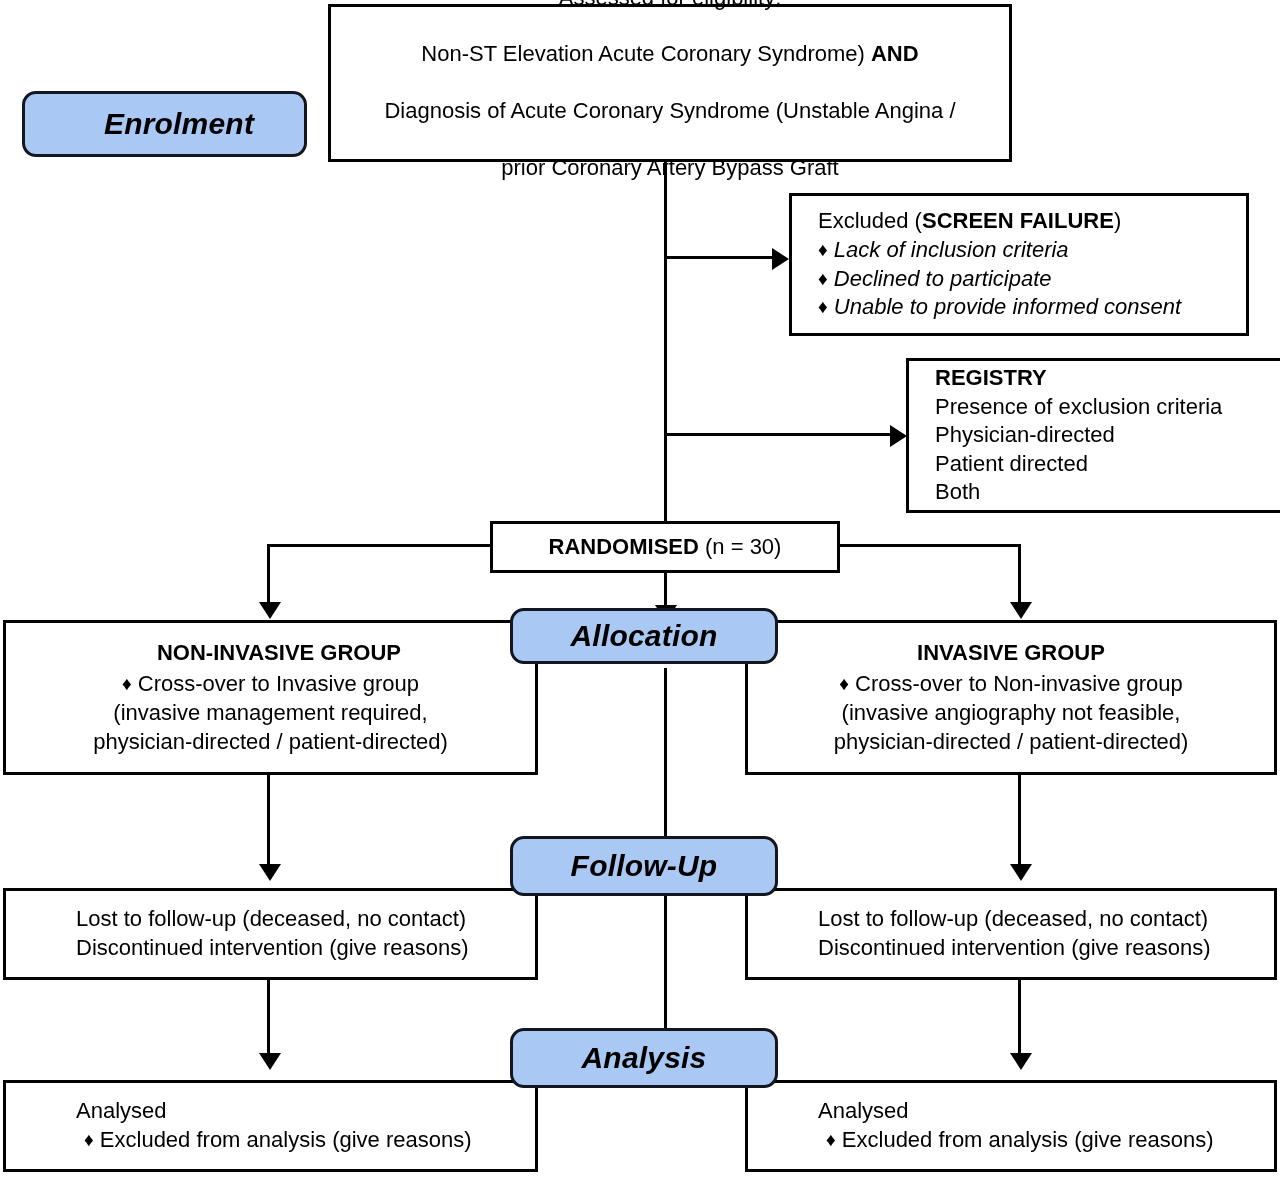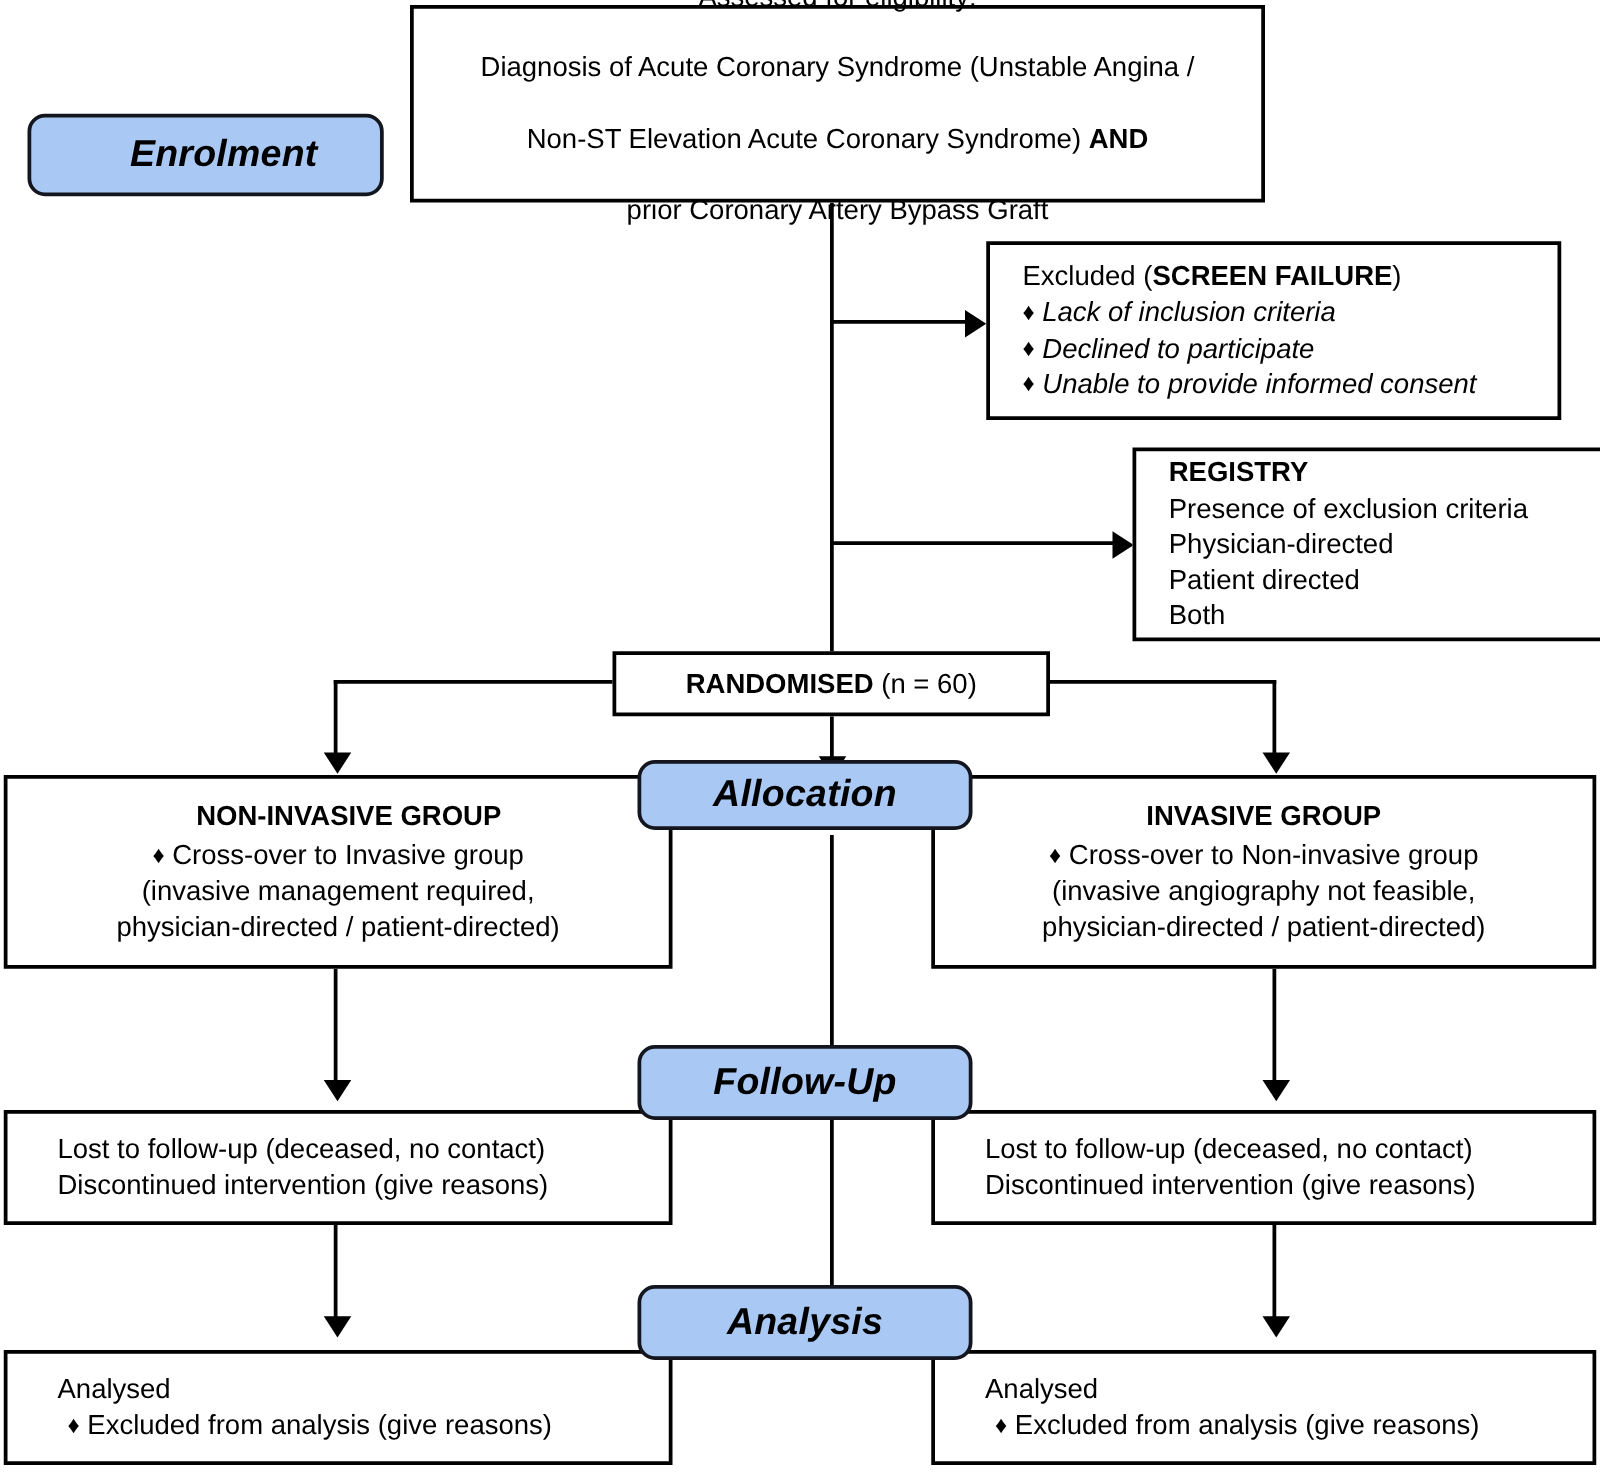--- a/index.html
+++ b/index.html
@@ -30,21 +30,21 @@
     flex-direction: column;
     justify-content: center;
     font-size: 22px;
     line-height: 1.30;
     z-index: 3;
   }
   .box.center { align-items: center; text-align: center; }
   .box.left   { align-items: flex-start; text-align: left; }
 
   .pad-l { padding-left: 26px; }
-  .pad-l2 { padding-left: 10px; }
+  .pad-l2 { padding-left: 40px; }
 
   .line { display: block; white-space: nowrap; }
   .b { font-weight: bold; }
 
   .bullet-line {
     display: block;
     white-space: nowrap;
     font-style: italic;
   }
   .dia { font-size: 19px; vertical-align: 1px; }
@@ -96,22 +96,22 @@
 <body>
 
 <div id="diagram">
 
   <div class="badge" style="left:22px; top:91px; width:285px; height:66px;padding-left:29px;">
     <span>Enrolment</span>
   </div>
 
   <div class="box center" style="left:328px; top:4px; width:684px; height:158px;gap:28px;">
     <span class="line">Assessed for eligibility:</span>
+    <span class="line"><span>Non-ST Elevation Acute Coronary Syndrome) </span><span class="b">AND</span></span>
     <span class="line">Diagnosis of Acute Coronary Syndrome (Unstable Angina /</span>
-    <span class="line"><span>Non-ST Elevation Acute Coronary Syndrome) </span><span class="b">AND</span></span>
     <span class="line">prior Coronary Artery Bypass Graft</span>
   </div>
 
   <div class="vline" style="left:664px; top:162px; height:370px;"></div>
 
   <div class="hline" style="left:664px; top:256px; width:110px;"></div>
   <div class="arrow-right" style="left:772px; top:248px;"></div>
 
   <div class="hline" style="left:664px; top:433px; width:228px;"></div>
   <div class="arrow-right" style="left:890px; top:425px;"></div>
@@ -125,21 +125,21 @@
 
   <div class="box left pad-l" style="left:906px; top:358px; width:398px; height:155px;">
     <span class="line b">REGISTRY</span>
     <span class="line">Presence of exclusion criteria</span>
     <span class="line">Physician-directed</span>
     <span class="line">Patient directed</span>
     <span class="line">Both</span>
   </div>
 
   <div class="box center" style="left:490px; top:521px; width:350px; height:52px;">
-    <span class="line"><span class="b">RANDOMISED</span><span> (n = 60)</span></span>
+    <span class="line"><span class="b">RANDOMISED</span><span> (n = 30)</span></span>
   </div>
 
   <div class="hline" style="left:267px; top:544px; width:226px;"></div>
   <div class="vline" style="left:267px; top:544px; height:62px;"></div>
   <div class="arrow-down" style="left:259px; top:602px;"></div>
 
   <div class="vline" style="left:664px; top:573px; height:40px;"></div>
   <div class="arrow-down" style="left:655px; top:605px;"></div>
 
   <div class="hline" style="left:837px; top:544px; width:184px;"></div>

